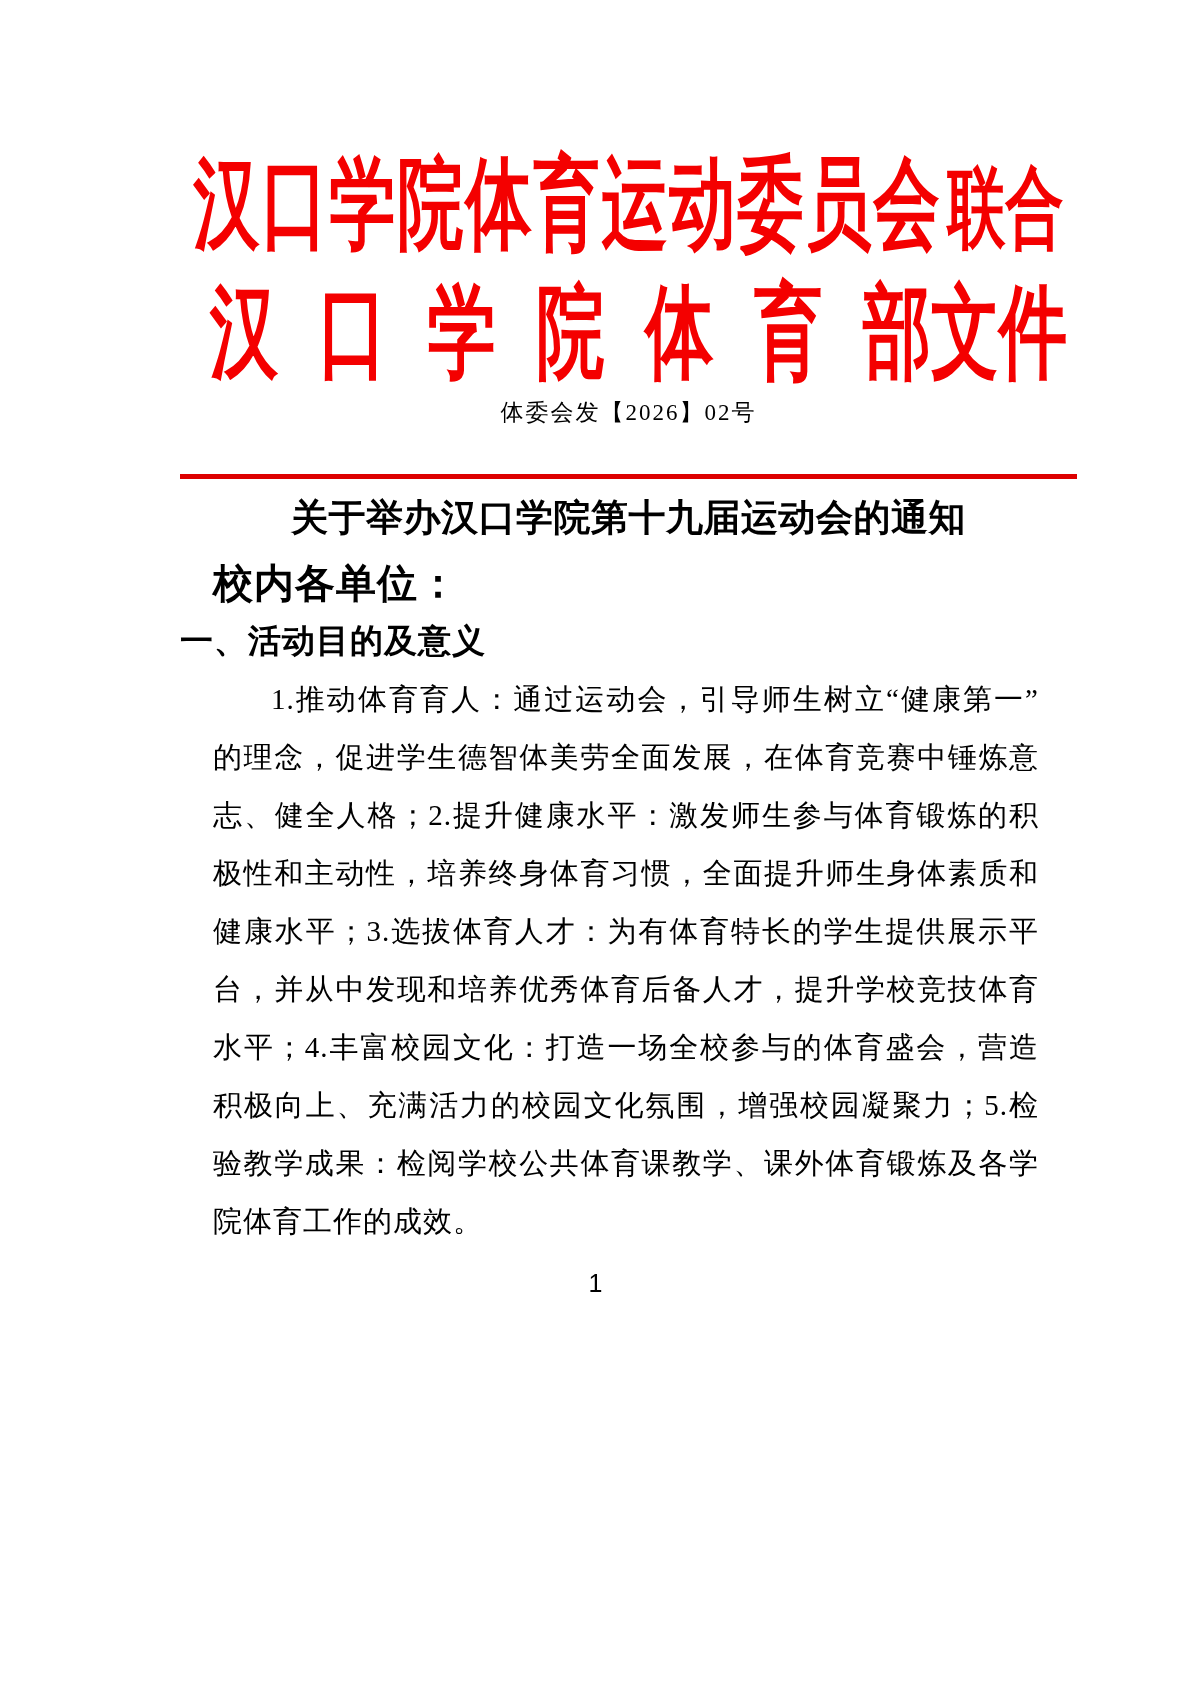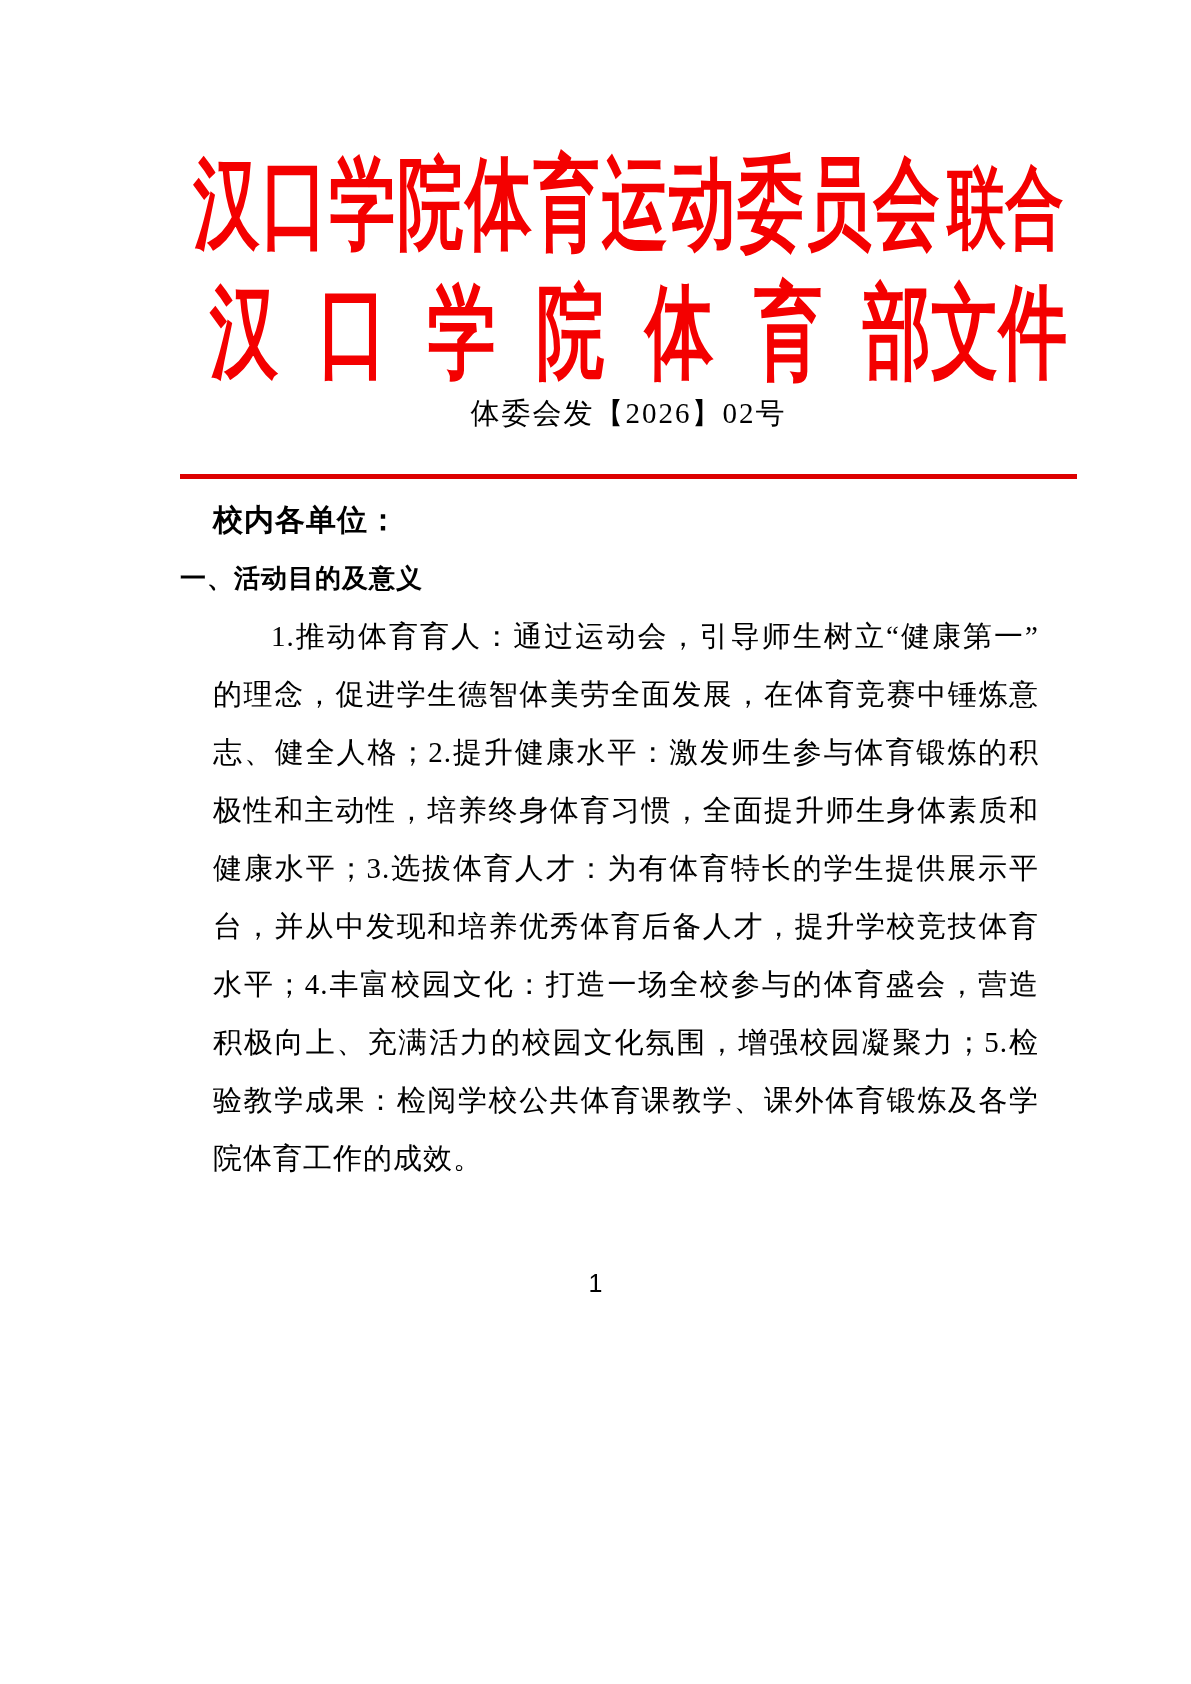--- a/index.html
+++ b/index.html
@@ -49,21 +49,21 @@
     line-height: 1;
     font-weight: bold;
     color: #f40000;
     transform: scaleY(1.5);
     transform-origin: 50% 50%;
     white-space: nowrap;
   }
   .doc-number {
     margin-top: 32px;
     text-align: center;
-    font-size: 29px;
+    font-size: 23px;
     line-height: 30px;
     letter-spacing: 2px;
     color: #000000;
   }
   .red-rule {
     margin-top: 46px;
     height: 5px;
     width: 100%;
     background: #dd0000;
   }
@@ -82,29 +82,29 @@
     margin-left: 33px;
     margin-right: 38px;
     font-size: 29px;
     line-height: 58px;
     letter-spacing: 1px;
     text-align: justify;
   }
   .salutation {
     font-weight: bold;
     font-family: "Liberation Sans", "DejaVu Sans", sans-serif;
-    font-size: 30px;
+    font-size: 40px;
   }
   .para {
     text-indent: 2em;
   }
   .section-heading {
     font-weight: bold;
     font-family: "Liberation Sans", "DejaVu Sans", sans-serif;
-    font-size: 26px;
+    font-size: 33px;
     margin-left: -33px;
   }
   .page-number {
     position: absolute;
     bottom: 8px;
     left: 0;
     width: 100%;
     text-align: center;
     font-size: 25px;
     line-height: 26px;
@@ -129,20 +129,21 @@
       <span>院</span>
       <span>体</span>
       <span>育</span>
       <span>部文件</span>
     </div>
 
     <div class="doc-number">体委会发【2026】02号</div>
 
     <div class="red-rule"></div>
 
+    <div class="doc-title">关于举办汉口学院第十九届运动会的通知</div>
 
     <div class="body-text">
       <p class="salutation">校内各单位：</p>
       <p class="section-heading">一、活动目的及意义</p>
       <p class="para">1.推动体育育人：通过运动会，引导师生树立“健康第一”的理念，促进学生德智体美劳全面发展，在体育竞赛中锤炼意志、健全人格；2.提升健康水平：激发师生参与体育锻炼的积极性和主动性，培养终身体育习惯，全面提升师生身体素质和健康水平；3.选拔体育人才：为有体育特长的学生提供展示平台，并从中发现和培养优秀体育后备人才，提升学校竞技体育水平；4.丰富校园文化：打造一场全校参与的体育盛会，营造积极向上、充满活力的校园文化氛围，增强校园凝聚力；5.检验教学成果：检阅学校公共体育课教学、课外体育锻炼及各学院体育工作的成效。</p>
     </div>
 
   </div>
 
   <div class="page-number">1</div>

